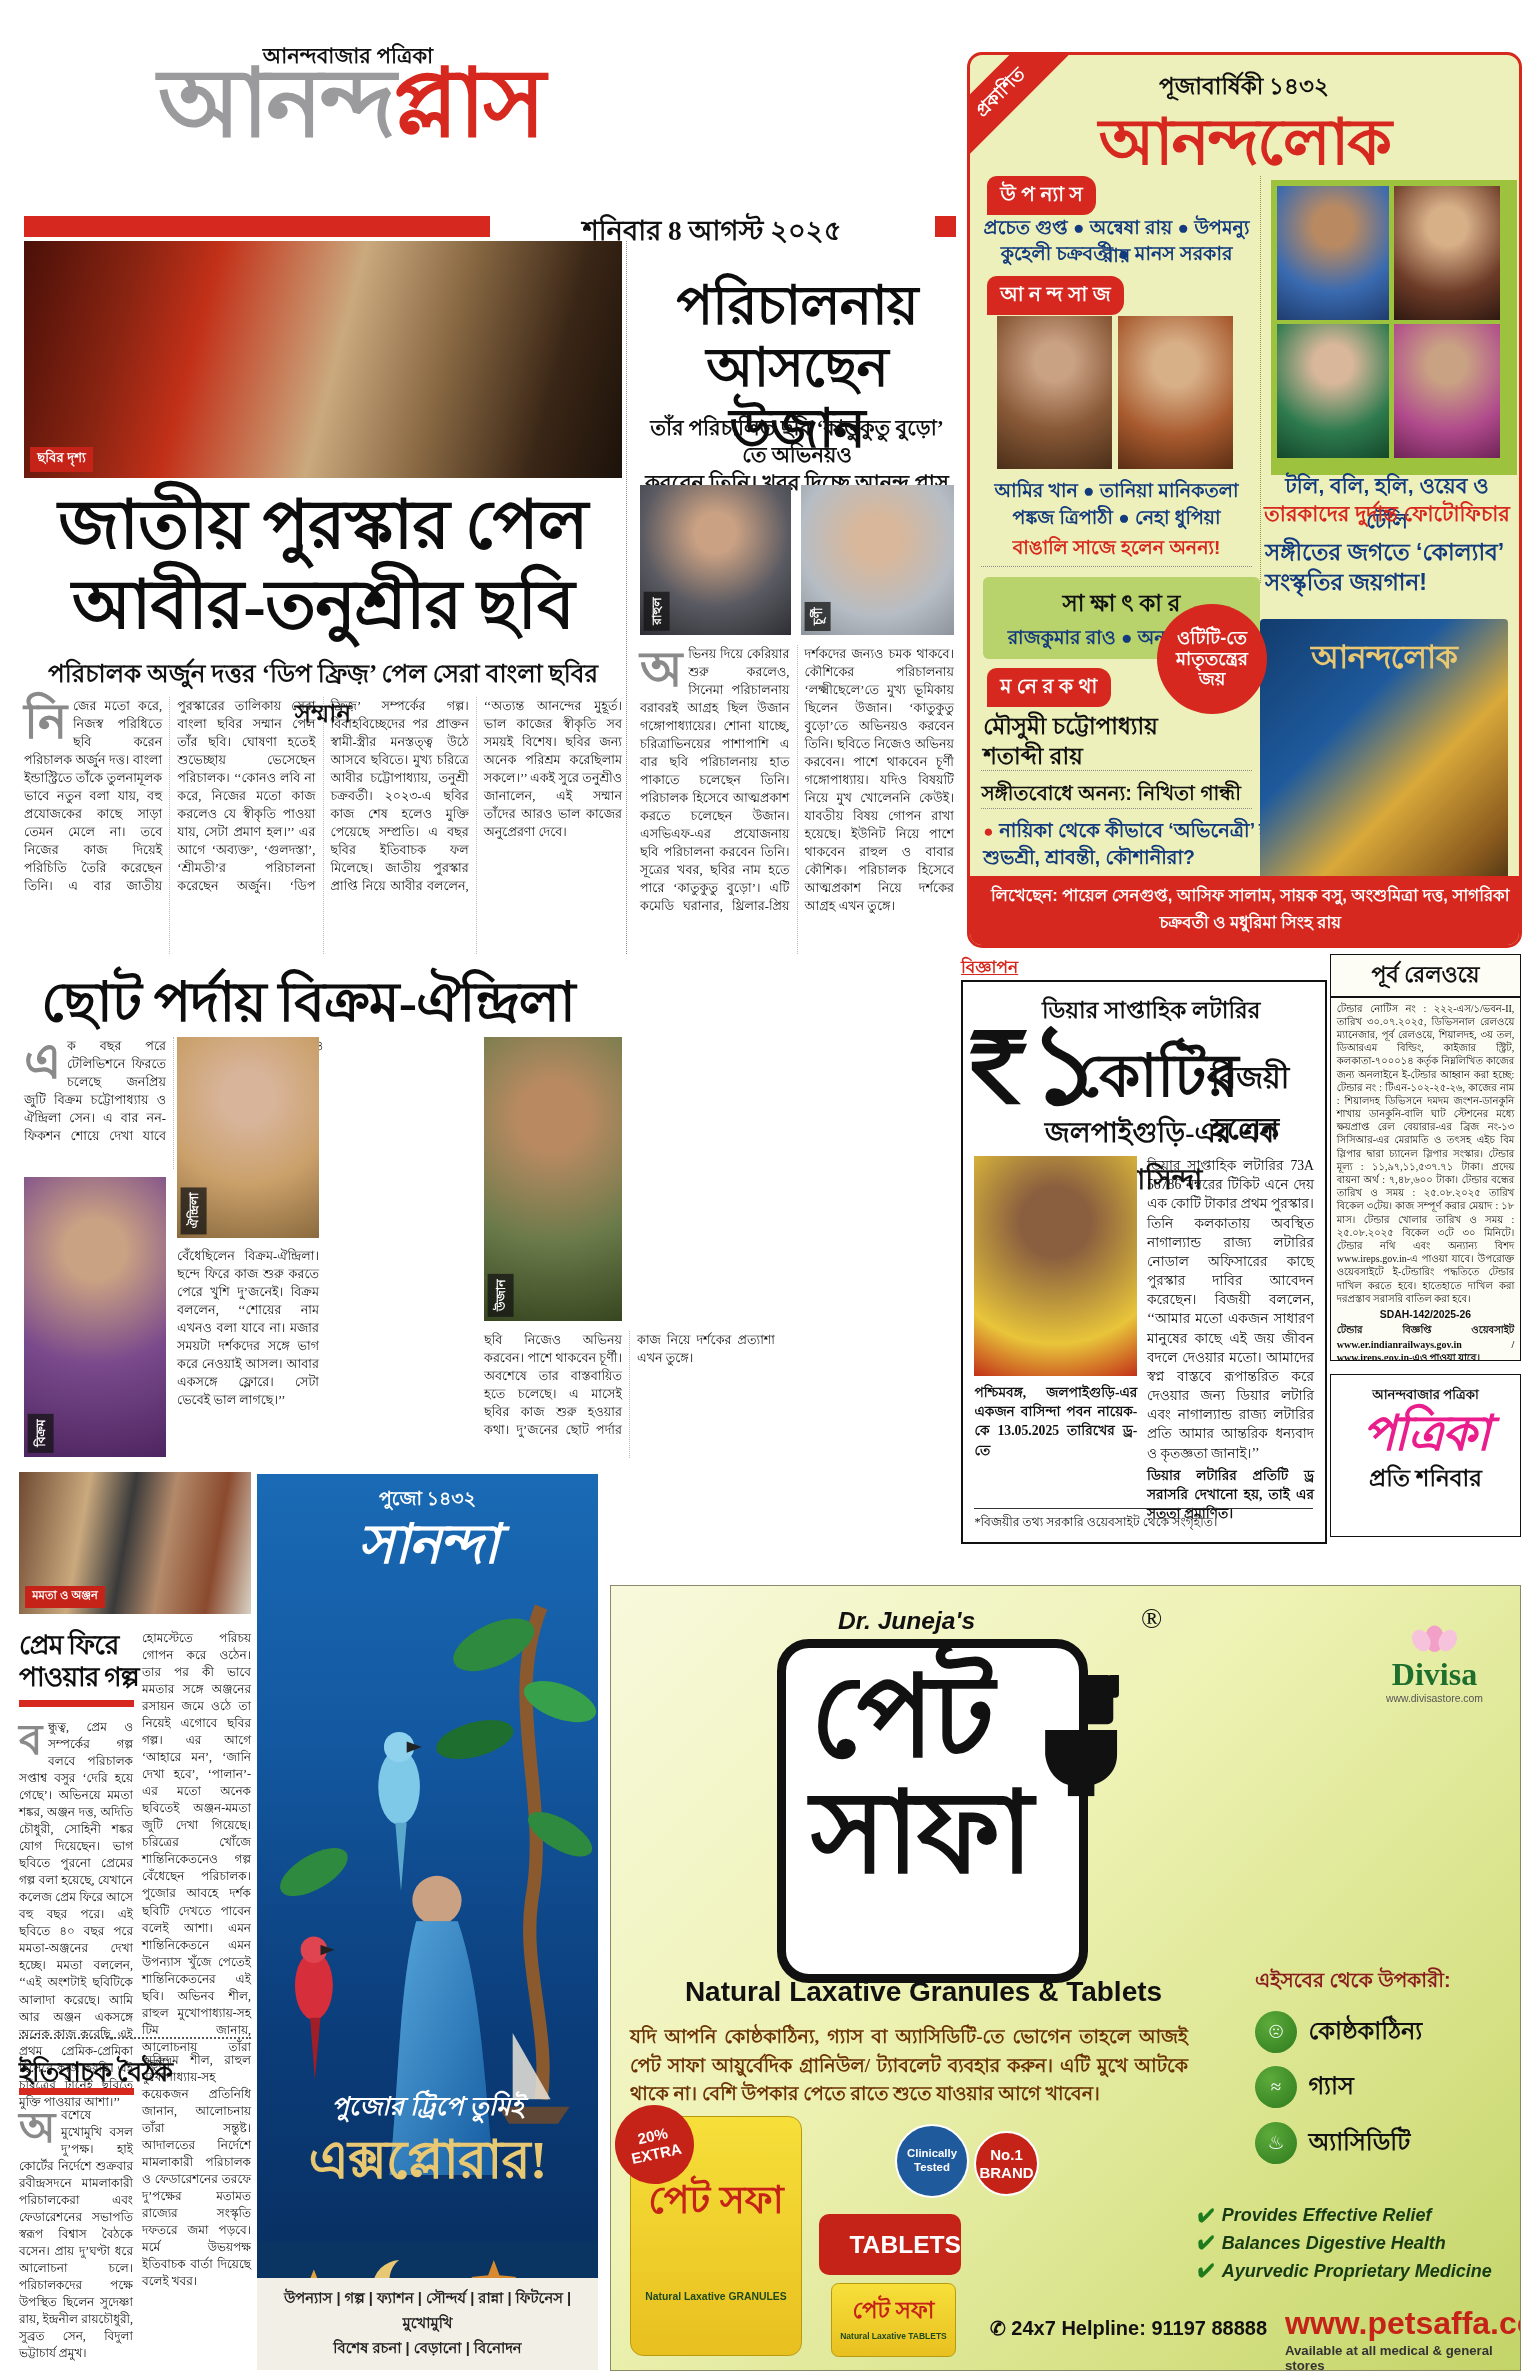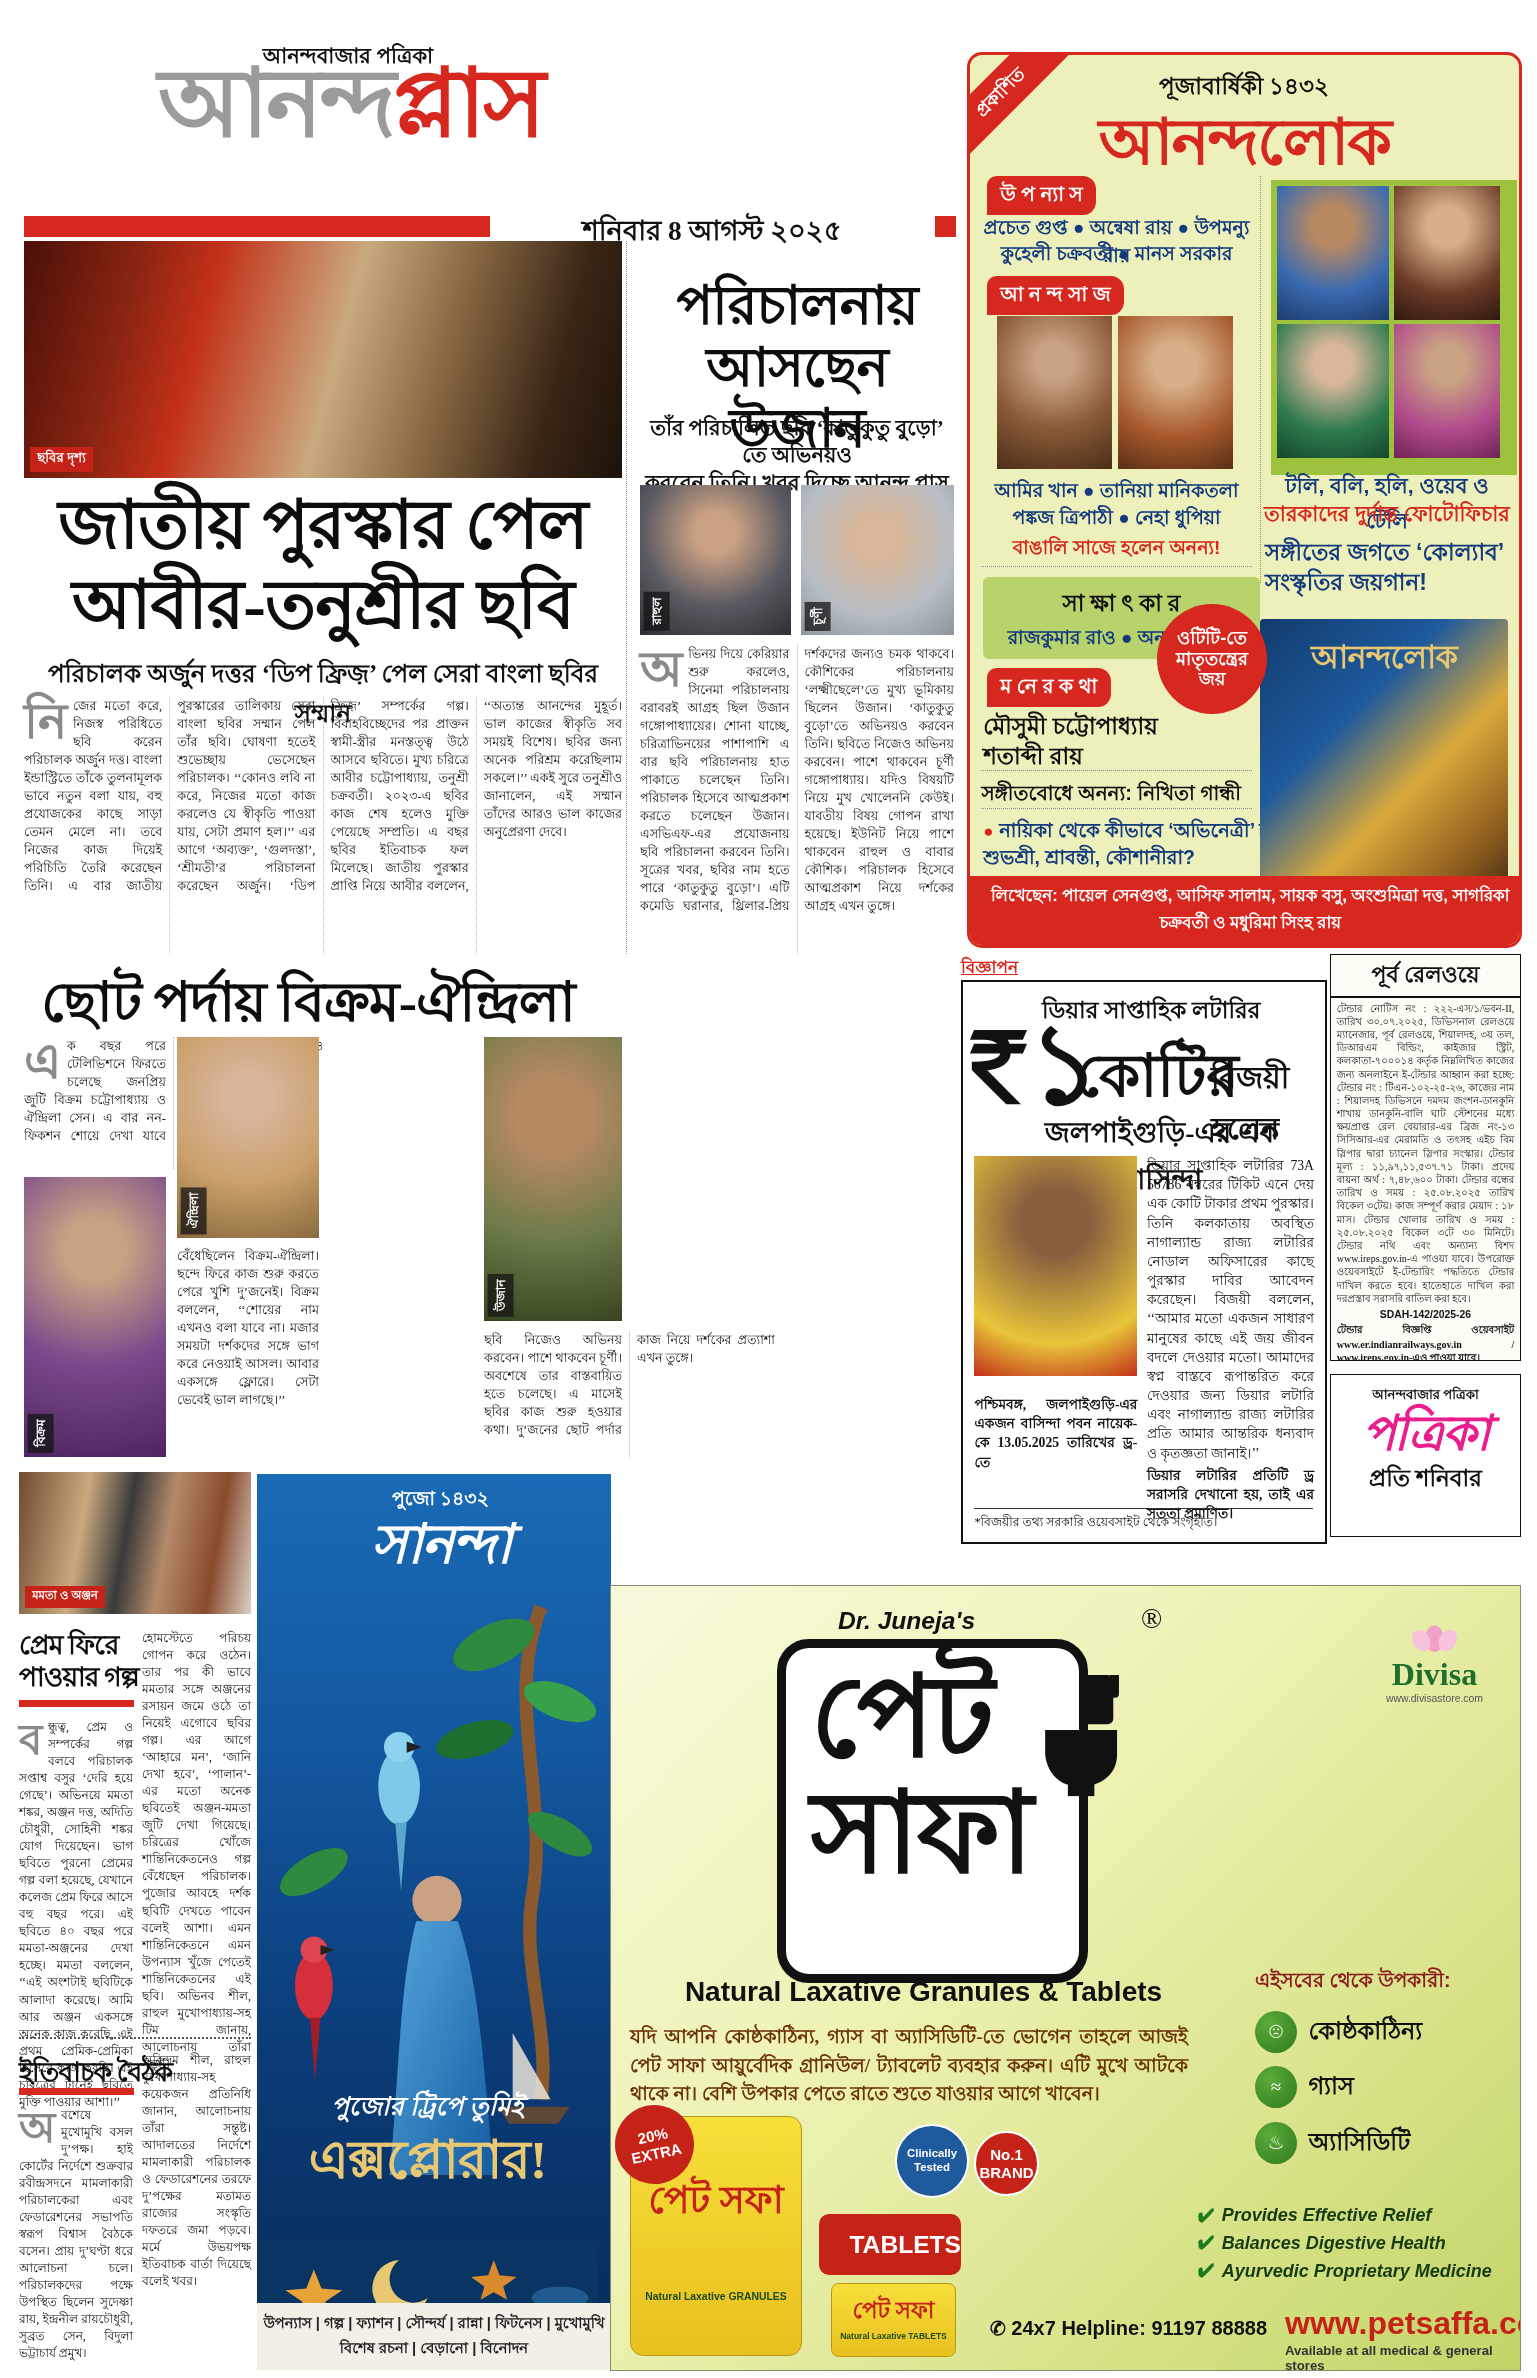--- a/index.html
+++ b/index.html
@@ -172,21 +172,21 @@
   <div class="abs" style="left:961px;top:954px;font-size:17px;color:#d6281e;font-weight:bold;text-decoration:underline;font-family:'Liberation Sans',sans-serif;">বিজ্ঞাপন</div>
   <div class="abs" style="left:961px;top:980px;width:362px;height:560px;border:2.8px solid #111;background:#fff;overflow:hidden;">
     <div class="abs" style="left:79px;top:9.5px;font-size:23px;font-weight:bold;">ডিয়ার সাপ্তাহিক লটারির</div>
     <div class="abs" style="left:5.7px;top:26.5px;font-size:112px;font-weight:bold;line-height:1;">₹১</div>
     <div class="abs" style="left:112px;top:49px;font-size:59px;font-weight:bold;">কোটির</div>
     <div class="abs" style="left:248px;top:72px;font-size:30px;font-weight:bold;">বিজয়ী হলেন</div>
     <div class="abs ctr" style="left:57px;top:129px;width:284px;font-size:28px;font-weight:bold;">জলপাইগুড়ি-এর এক বাসিন্দা</div>
     <div class="abs photo" style="left:11.4px;top:174px;width:163px;height:220px;
          background:radial-gradient(circle at 50% 30%,#8a5f3f 20%,#e8c53a 70%,#c23018 100%);"></div>
     <div class="abs just" style="left:184px;top:174px;width:167px;height:290px;font-size:13.7px;line-height:1.4;">ডিয়ার সাপ্তাহিক লটারির 73A 56786 নম্বরের টিকিট এনে দেয় এক কোটি টাকার প্রথম পুরস্কার। তিনি কলকাতায় অবস্থিত নাগাল্যান্ড রাজ্য লটারির নোডাল অফিসারের কাছে পুরস্কার দাবির আবেদন করেছেন। বিজয়ী বললেন, ‘‘আমার মতো একজন সাধারণ মানুষের কাছে এই জয় জীবন বদলে দেওয়ার মতো। আমাদের স্বপ্ন বাস্তবে রূপান্তরিত করে দেওয়ার জন্য ডিয়ার লটারি এবং নাগাল্যান্ড রাজ্য লটারির প্রতি আমার আন্তরিক ধন্যবাদ ও কৃতজ্ঞতা জানাই।’’</div>
-    <div class="abs just" style="left:11.4px;top:401px;width:163px;height:91px;font-size:13.7px;line-height:1.4;font-weight:bold;margin-top:12px;">পশ্চিমবঙ্গ, জলপাইগুড়ি-এর একজন বাসিন্দা পবন নায়েক-কে 13.05.2025 তারিখের ড্র-তে</div>
+    <div class="abs just" style="left:11.4px;top:401px;width:163px;height:91px;font-size:13.7px;line-height:1.4;font-weight:bold;">পশ্চিমবঙ্গ, জলপাইগুড়ি-এর একজন বাসিন্দা পবন নায়েক-কে 13.05.2025 তারিখের ড্র-তে</div>
     <div class="abs just" style="left:184px;top:484px;width:167px;height:57px;font-size:13.7px;line-height:1.4;font-weight:bold;">ডিয়ার লটারির প্রতিটি ড্র সরাসরি দেখানো হয়, তাই এর সততা প্রমাণিত।</div>
     <div class="abs" style="left:11.4px;top:526px;width:339px;font-size:12.3px;border-top:0.9px solid #333;padding-top:3.8px;">*বিজয়ীর তথ্য সরকারি ওয়েবসাইট থেকে সংগৃহীত।</div>
   </div>
 
   <div class="abs" style="left:1330px;top:954px;width:189px;height:405px;border:1.9px solid #111;background:#fdfdf6;overflow:hidden;">
     <div class="ctr" style="font-size:22px;font-weight:bold;border-bottom:2.8px double #111;padding:1.9px 0;">পূর্ব রেলওয়ে</div>
     <div class="just" style="padding:3.8px 5.7px;font-size:10px;line-height:1.32;">টেন্ডার নোটিস নং : ২২২-এস/১/ভবন-II, তারিখ ৩০.০৭.২০২৫, ডিভিসনাল রেলওয়ে ম্যানেজার, পূর্ব রেলওয়ে, শিয়ালদহ, ৩য় তল, ডিআরএম বিল্ডিং, কাইজার স্ট্রিট, কলকাতা-৭০০০১৪ কর্তৃক নিম্নলিখিত কাজের জন্য অনলাইনে ই-টেন্ডার আহ্বান করা হচ্ছে: টেন্ডার নং : টিএন-১০২-২৫-২৬, কাজের নাম : শিয়ালদহ ডিভিসনে দমদম জংশন-ডানকুনি শাখায় ডানকুনি-বালি ঘাট স্টেশনের মধ্যে ক্ষয়প্রাপ্ত রেল বেয়ারার-এর ব্রিজ নং-১৩ সিসিআর-এর মেরামতি ও তৎসহ এইচ বিম স্লিপার দ্বারা চ্যানেল স্লিপার সংস্কার। টেন্ডার মূল্য : ১১,৯৭,১১,৫৩৭.৭১ টাকা। প্রদেয় বায়না অর্থ : ৭,৪৮,৬০০ টাকা। টেন্ডার বন্ধের তারিখ ও সময় : ২৫.০৮.২০২৫ তারিখ বিকেল ৩টেয়। কাজ সম্পূর্ণ করার মেয়াদ : ১৮ মাস। টেন্ডার খোলার তারিখ ও সময় : ২৫.০৮.২০২৫ বিকেল ৩টে ৩০ মিনিটে। টেন্ডার নথি এবং অন্যান্য বিশদ www.ireps.gov.in-এ পাওয়া যাবে। উপরোক্ত ওয়েবসাইটে ই-টেন্ডারিং পদ্ধতিতে টেন্ডার দাখিল করতে হবে। হাতেহাতে দাখিল করা দরপ্রস্তাব সরাসরি বাতিল করা হবে।</div>
     <div class="ctr" style="font-size:10.4px;font-weight:bold;font-family:'Liberation Sans',sans-serif;">SDAH-142/2025-26</div>
     <div class="just" style="padding:1.9px 5.7px;font-size:10px;font-weight:bold;">টেন্ডার বিজ্ঞপ্তি ওয়েবসাইট www.er.indianrailways.gov.in / www.ireps.gov.in-এও পাওয়া যাবে।</div>
 
@@ -213,21 +213,21 @@
   <div class="abs" style="left:19px;top:2037px;width:232px;border-top:2.8px dotted #555;"></div>
 
   <div class="abs headline" style="left:19px;top:2052px;width:170px;font-size:26.5px;">ইতিবাচক বৈঠক</div>
   <div class="abs redrule" style="left:19px;top:2088px;width:115px;"></div>
   <div class="abs just" style="left:19px;top:2107px;width:114px;height:265px;font-size:12px;line-height:1.42;">
     <span class="dropcap" style="font-size:42px;">অ</span><span>বশেষে মুখোমুখি বসল দু’পক্ষ। হাই কোর্টের নির্দেশে শুক্রবার রবীন্দ্রসদনে মামলাকারী পরিচালকেরা এবং ফেডারেশনের সভাপতি স্বরূপ বিশ্বাস বৈঠকে বসেন। প্রায় দু’ঘণ্টা ধরে আলোচনা চলে। পরিচালকদের পক্ষে উপস্থিত ছিলেন সুদেষ্ণা রায়, ইন্দ্রনীল রায়চৌধুরী, সুব্রত সেন, বিদুলা ভট্টাচার্য প্রমুখ।</span>
   </div>
   <div class="abs just" style="left:142px;top:2052px;width:109px;height:320px;font-size:12px;line-height:1.42;">অরিন্দম শীল, রাহুল মুখোপাধ্যায়-সহ কয়েকজন প্রতিনিধি জানান, আলোচনায় তাঁরা সন্তুষ্ট। আদালতের নির্দেশে মামলাকারী পরিচালক ও ফেডারেশনের তরফে দু’পক্ষের মতামত রাজ্যের সংস্কৃতি দফতরে জমা পড়বে। মর্মে উভয়পক্ষ ইতিবাচক বার্তা দিয়েছে বলেই খবর।</div>
 
   <div class="abs" style="left:257px;top:1474px;width:341px;height:896px;overflow:hidden;
-       background:linear-gradient(180deg,#1a6ab5 0%,#1358a0 30%,#0b3d7a 62%,#072a58 100%);padding-left:13px;">
+       background:linear-gradient(180deg,#1a6ab5 0%,#1358a0 30%,#0b3d7a 62%,#072a58 100%);">
     <div class="ctr" style="margin-top:9.5px;color:#fff;font-size:19px;font-weight:bold;">পুজো ১৪৩২</div>
     <div class="ctr" style="color:#fff;font-size:55px;font-weight:bold;font-style:italic;letter-spacing:-1.9px;line-height:1.05;">সানন্দা</div>
 
     <svg class="abs" style="left:0;top:114px;" width="341" height="587" viewBox="0 0 360 620">
       <path d="M300 20 C260 120 310 220 290 330 C280 400 310 470 300 540" stroke="#8a5a2e" stroke-width="14" fill="none"></path>
       <ellipse cx="250" cy="60" rx="46" ry="22" fill="#2e8a3e" transform="rotate(-25 250 60)"></ellipse>
       <ellipse cx="320" cy="120" rx="40" ry="18" fill="#37a04a" transform="rotate(20 320 120)"></ellipse>
       <ellipse cx="230" cy="160" rx="42" ry="18" fill="#1e6e30" transform="rotate(-15 230 160)"></ellipse>
       <ellipse cx="320" cy="260" rx="38" ry="16" fill="#2e8a3e" transform="rotate(30 320 260)"></ellipse>
       <ellipse cx="60" cy="300" rx="40" ry="18" fill="#2e8a3e" transform="rotate(-30 60 300)"></ellipse>

